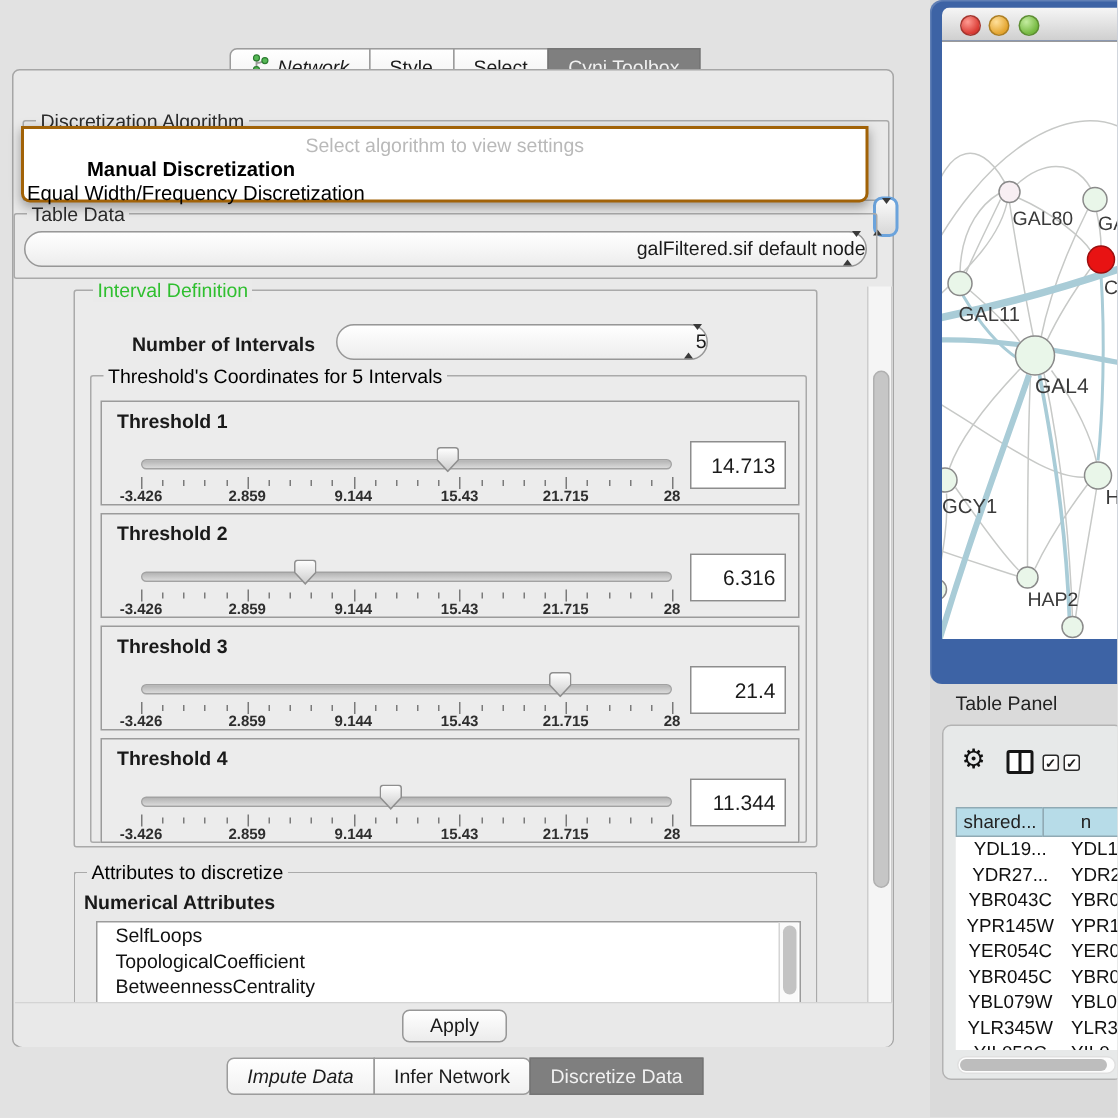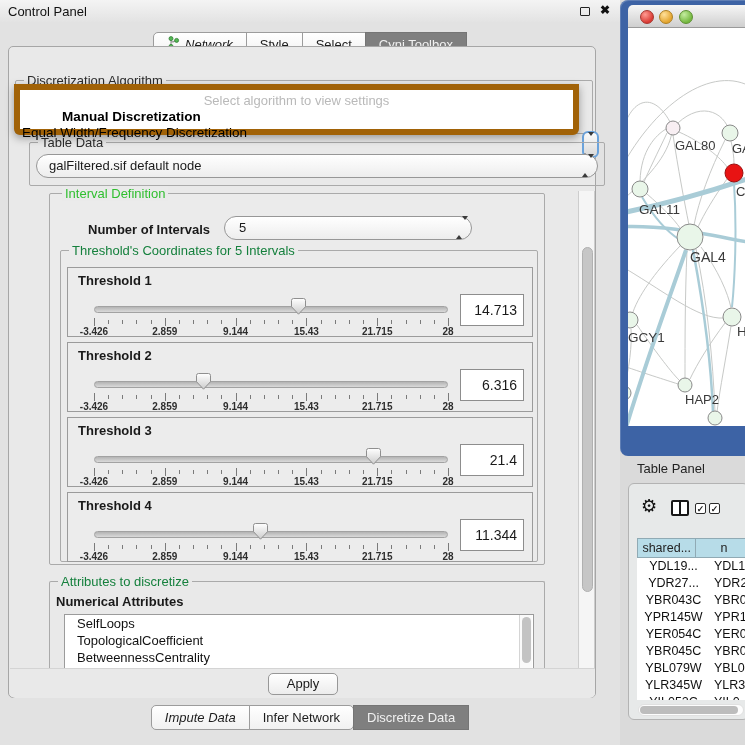--- a/index.html
+++ b/index.html
@@ -25,41 +25,41 @@
   .tab.last  { border-radius:0 5px 5px 0; }
   .tab.sel { background:#7f7f7f; color:#f1f1f1; border-color:#757575; }
 
   #content { position:absolute; left:8px; top:46px; width:588px; height:652px;
     background:#e9e9e9; border:1px solid #a6a6a6; border-radius:5px; }
 
   .group { position:absolute; border:1px solid #aaaaaa; border-radius:2px; }
   .group-title { position:absolute; font-size:13px; background:#e9e9e9; padding:0 3px; white-space:nowrap; }
   .gt-plain { color:#2c2c2c; }
   .gt-green { color:#2fbf2f; }
-  .gt-blue  { color:#15803d; }
+  .gt-blue  { color:#000000; }
 
   
   #algo-group { left:6px; top:33px; width:578px; height:54px; }
   #algo-title { left:8px; top:-8px; }
   #algo-stepper { position:absolute; left:566px; top:50px; width:17px; height:27px;
     border:2px solid #6ba3dc; border-radius:6px; background:linear-gradient(#fbfbfb,#d8d8d8); }
 
   
   #algo-popup { position:absolute; left:5px; top:37px; width:565px; height:51px; background:#fff;
-    border:6px solid #a16207; border-radius:0 0 6px 6px; box-shadow:0 3px 8px rgba(0,0,0,.35); z-index:30; }
+    border:2px solid #a16207; border-radius:0 0 6px 6px; box-shadow:0 3px 8px rgba(0,0,0,.35); z-index:30; }
   #popup-hint { position:absolute; left:0; top:3px; width:100%; text-align:center; font-size:13px; color:#b9b9b9; }
   .popup-item { position:absolute; left:2px; font-size:13.5px; color:#000; white-space:nowrap; }
   #popup-item-0 { top:19px; font-weight:bold;padding-left:40px; }
   #popup-item-1 { top:35px; }
 
   
-  #td-group { left:20px; top:95px; width:576px; height:44px; }
+  #td-group { left:0; top:95px; width:576px; height:44px; }
   #td-title { left:8px; top:-8px; }
   .combo { position:absolute; background:linear-gradient(#ffffff,#ededed); border:1px solid #979797;
-    border-radius:12px; font-size:13px; line-height:22px; }
+    border-radius:12px; font-size:13px; line-height:22px;text-align:right; }
   #td-combo { left:6px; top:11px; width:562px; height:24px; padding-left:12px; }
   .stepper { position:absolute; right:7px; top:50%; transform:translateY(-50%); width:8px; }
   .stepper .up { width:0; height:0; border-left:3.5px solid transparent; border-right:3.5px solid transparent;
     border-bottom:4.5px solid #3a3a3a; margin-bottom:2.5px; }
   .stepper .dn { width:0; height:0; border-left:3.5px solid transparent; border-right:3.5px solid transparent;
     border-top:4.5px solid #3a3a3a; }
 
   
   #int-group { left:40px; top:146px; width:496px; height:372px; background:#ebebeb; }
   #int-title { left:12px; top:-8px; background:#eaeaea; }
@@ -155,25 +155,20 @@
       <stop offset="0" stop-color="#ffffff"></stop>
         <stop offset="1" stop-color="#cccccc"></stop>
     </linearGradient>
   </defs>
 </svg>
 
 <div id="root">
 
   <div id="left">
 
-    <div id="cp-titlebar">
-      <span id="cp-title">Control Panel</span>
-      <span id="float-ic"></span>
-      <span id="close-ic">✖</span>
-    </div>
 
     <div id="top-tabs" class="tabrow">
       <div class="tab first">
         <span>
           <svg width="13" height="13" viewBox="0 0 13 13">
             <path d="M4,3 V10 M4,6 C7,6 8,5 9.5,4.4" stroke="#9b9b9b" fill="none" stroke-width="1.2"></path>
             <circle cx="4" cy="2.6" r="2" fill="#55b855" stroke="#2e7d32" stroke-width="0.8"></circle>
             <circle cx="4" cy="10.4" r="2" fill="#55b855" stroke="#2e7d32" stroke-width="0.8"></circle>
             <circle cx="9.6" cy="4.4" r="2" fill="#55b855" stroke="#2e7d32" stroke-width="0.8"></circle>
           </svg>

